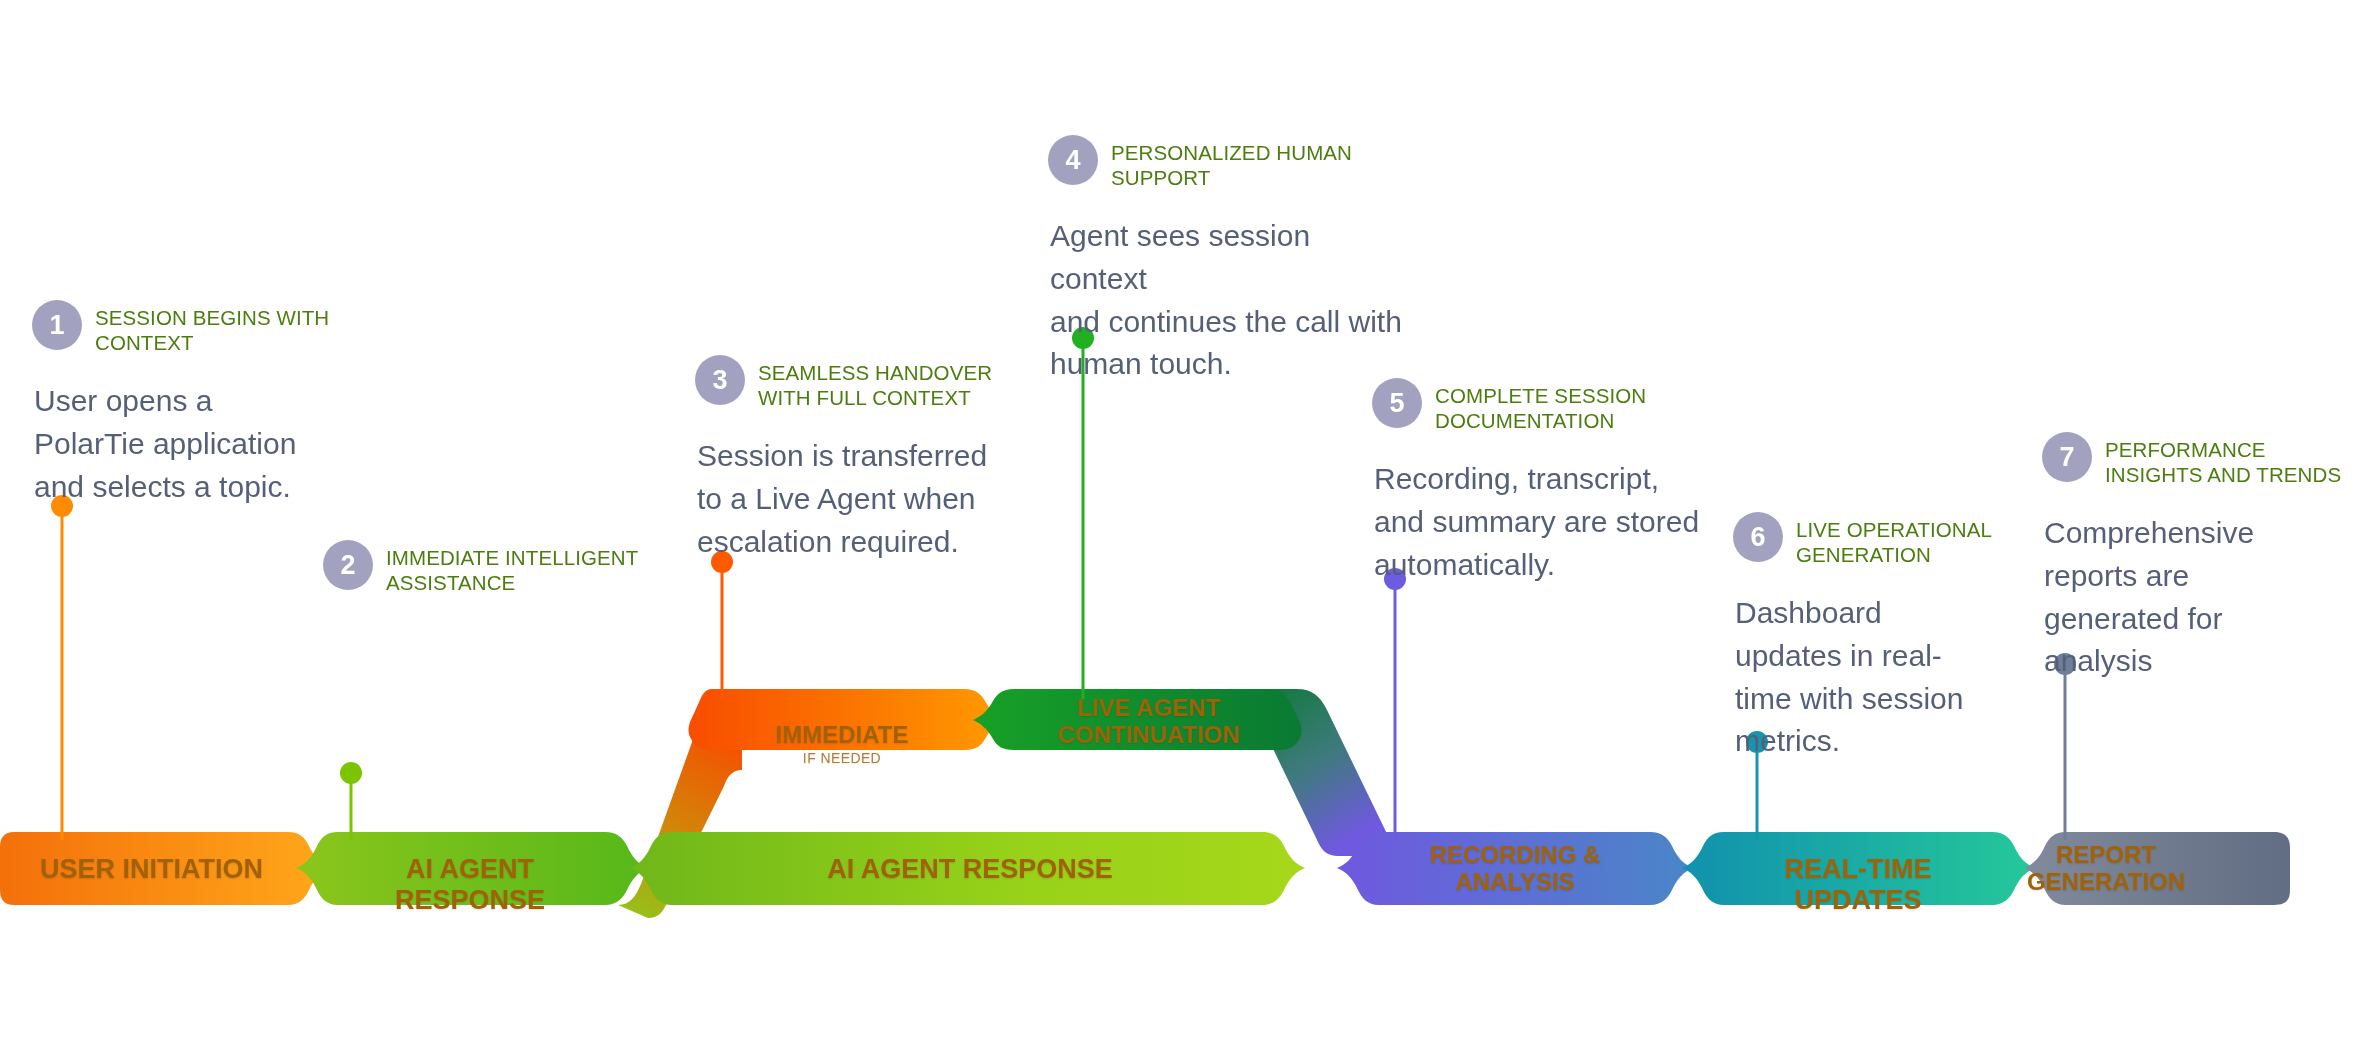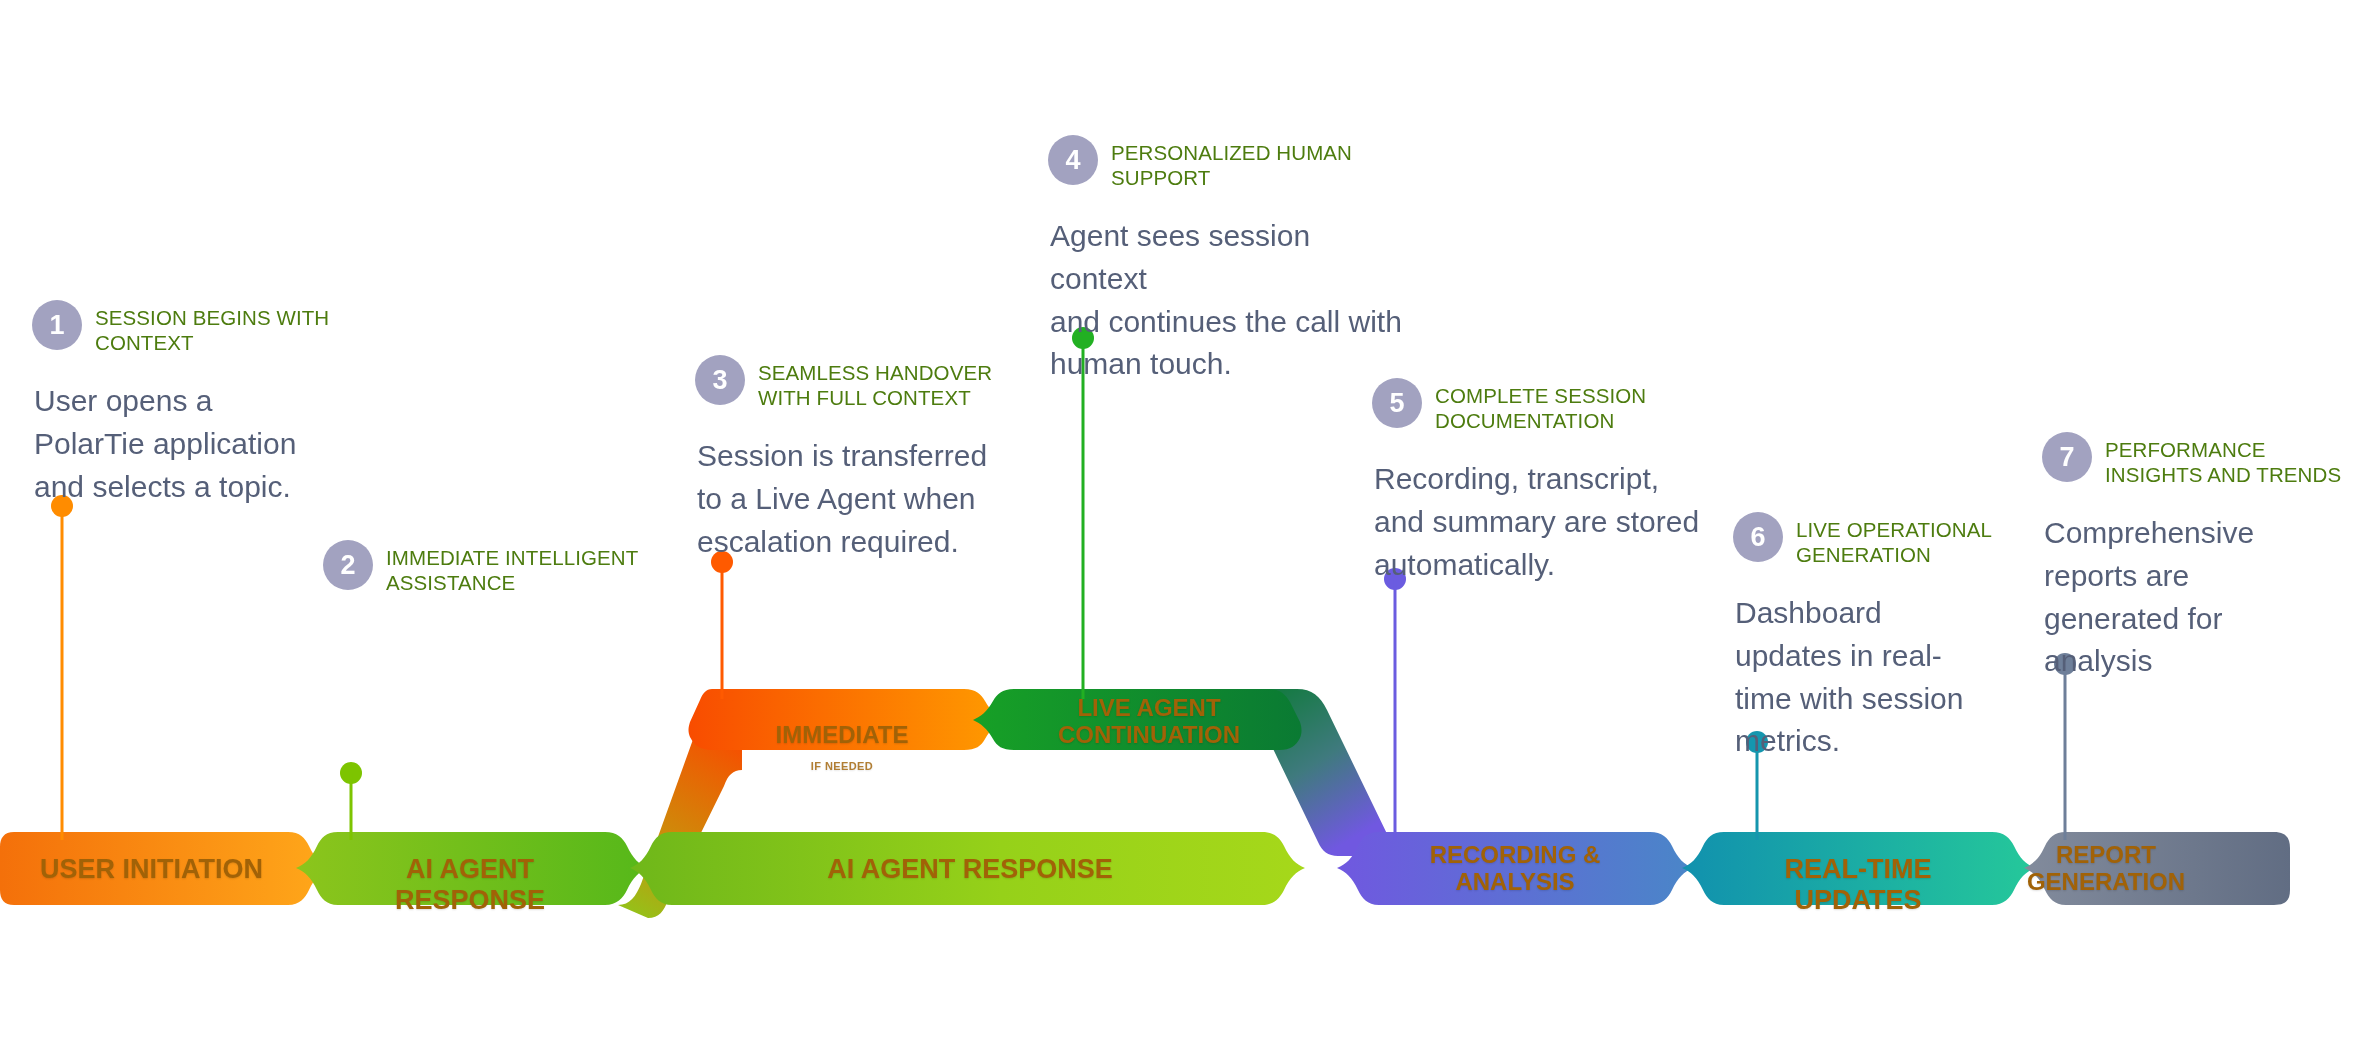--- a/index.html
+++ b/index.html
@@ -40,21 +40,21 @@
 
   
   #ribbon{position:absolute;left:0;top:0;}
   .seglabel{
     position:absolute;color:#a16207;font-weight:bold;
     text-align:center;line-height:1.14;white-space:pre-line;
     text-shadow:0 1px 2px rgba(0,0,0,.13);
   }
   .seglabel.lg{font-size:27px;}
   .seglabel.md{font-size:24px;}
-  .sub{display:block;font-size:11px;font-weight:bold;opacity:.82;letter-spacing:.4px;margin-top:11px;}
+  .sub{display:block;font-size:14px;font-weight:normal;opacity:.82;letter-spacing:.4px;margin-top:2px;}
 </style>
 </head>
 <body>
 
 <div id="stage">
 
   <svg id="ribbon" width="2360" height="1040" viewBox="0 0 2360 1040">
     <defs>
       <linearGradient id="gUser" x1="0" y1="0" x2="1" y2="0">
         <stop offset="0%" stop-color="#f4700a"></stop>

